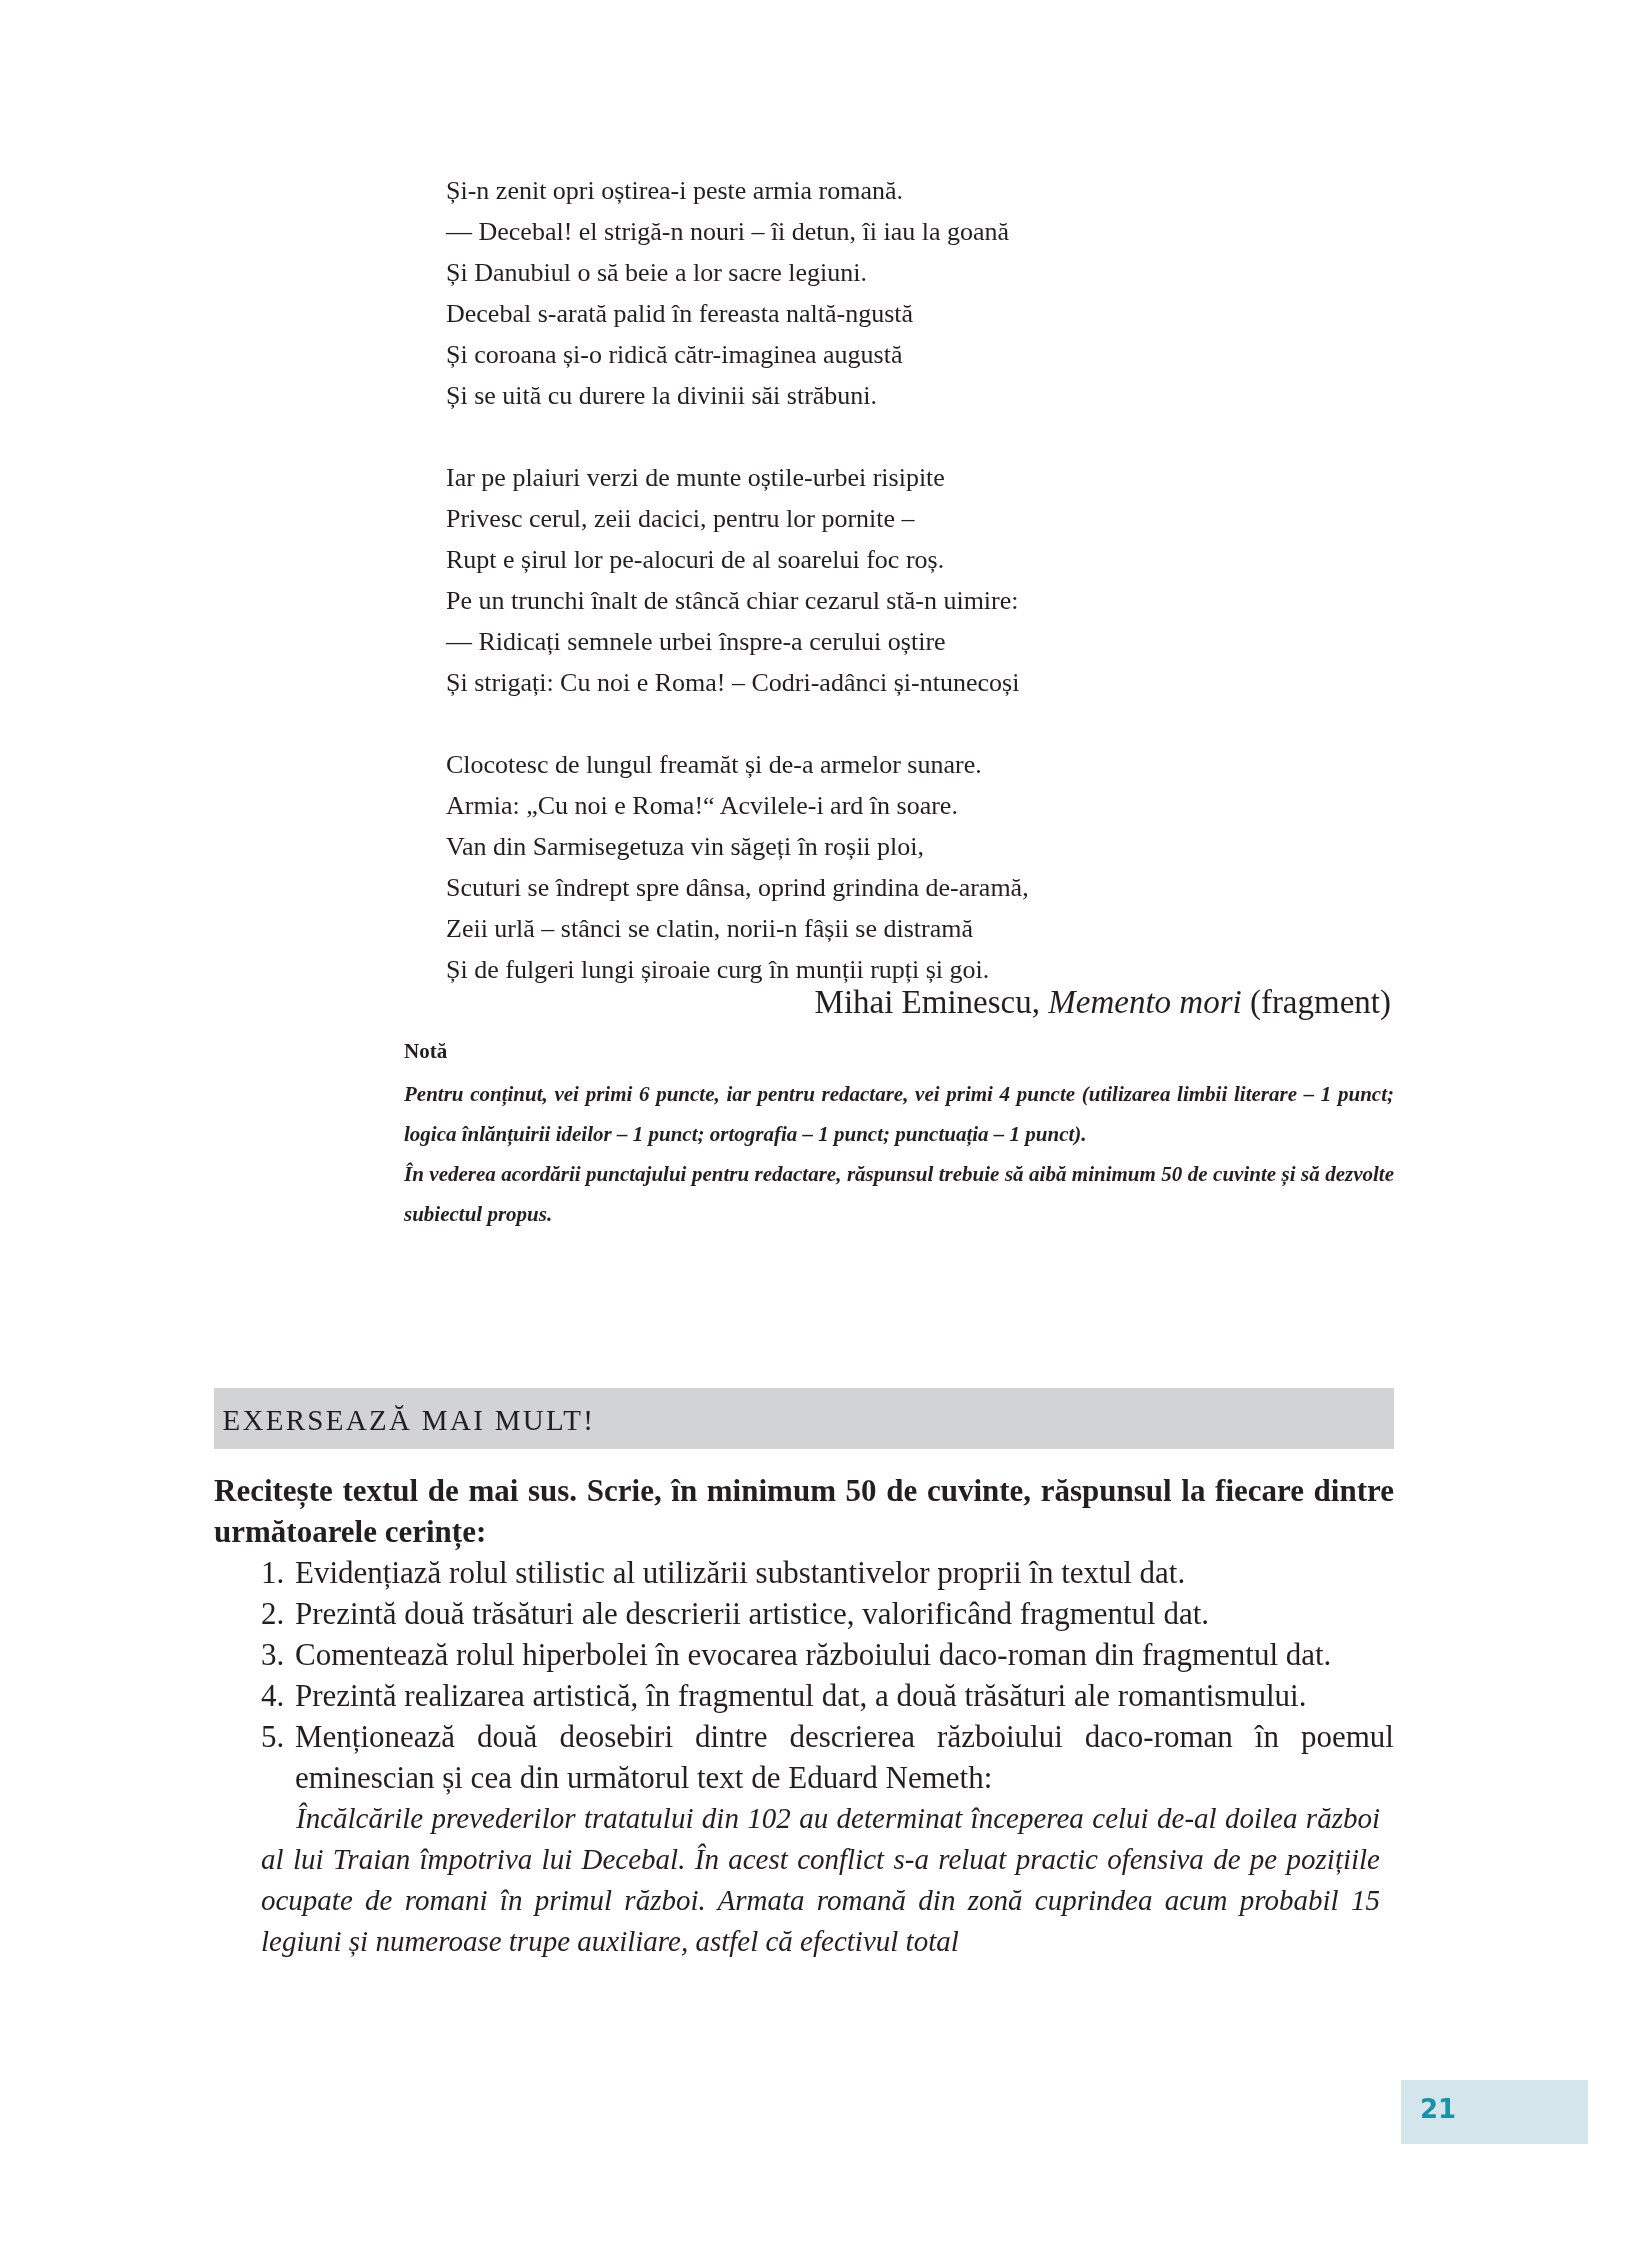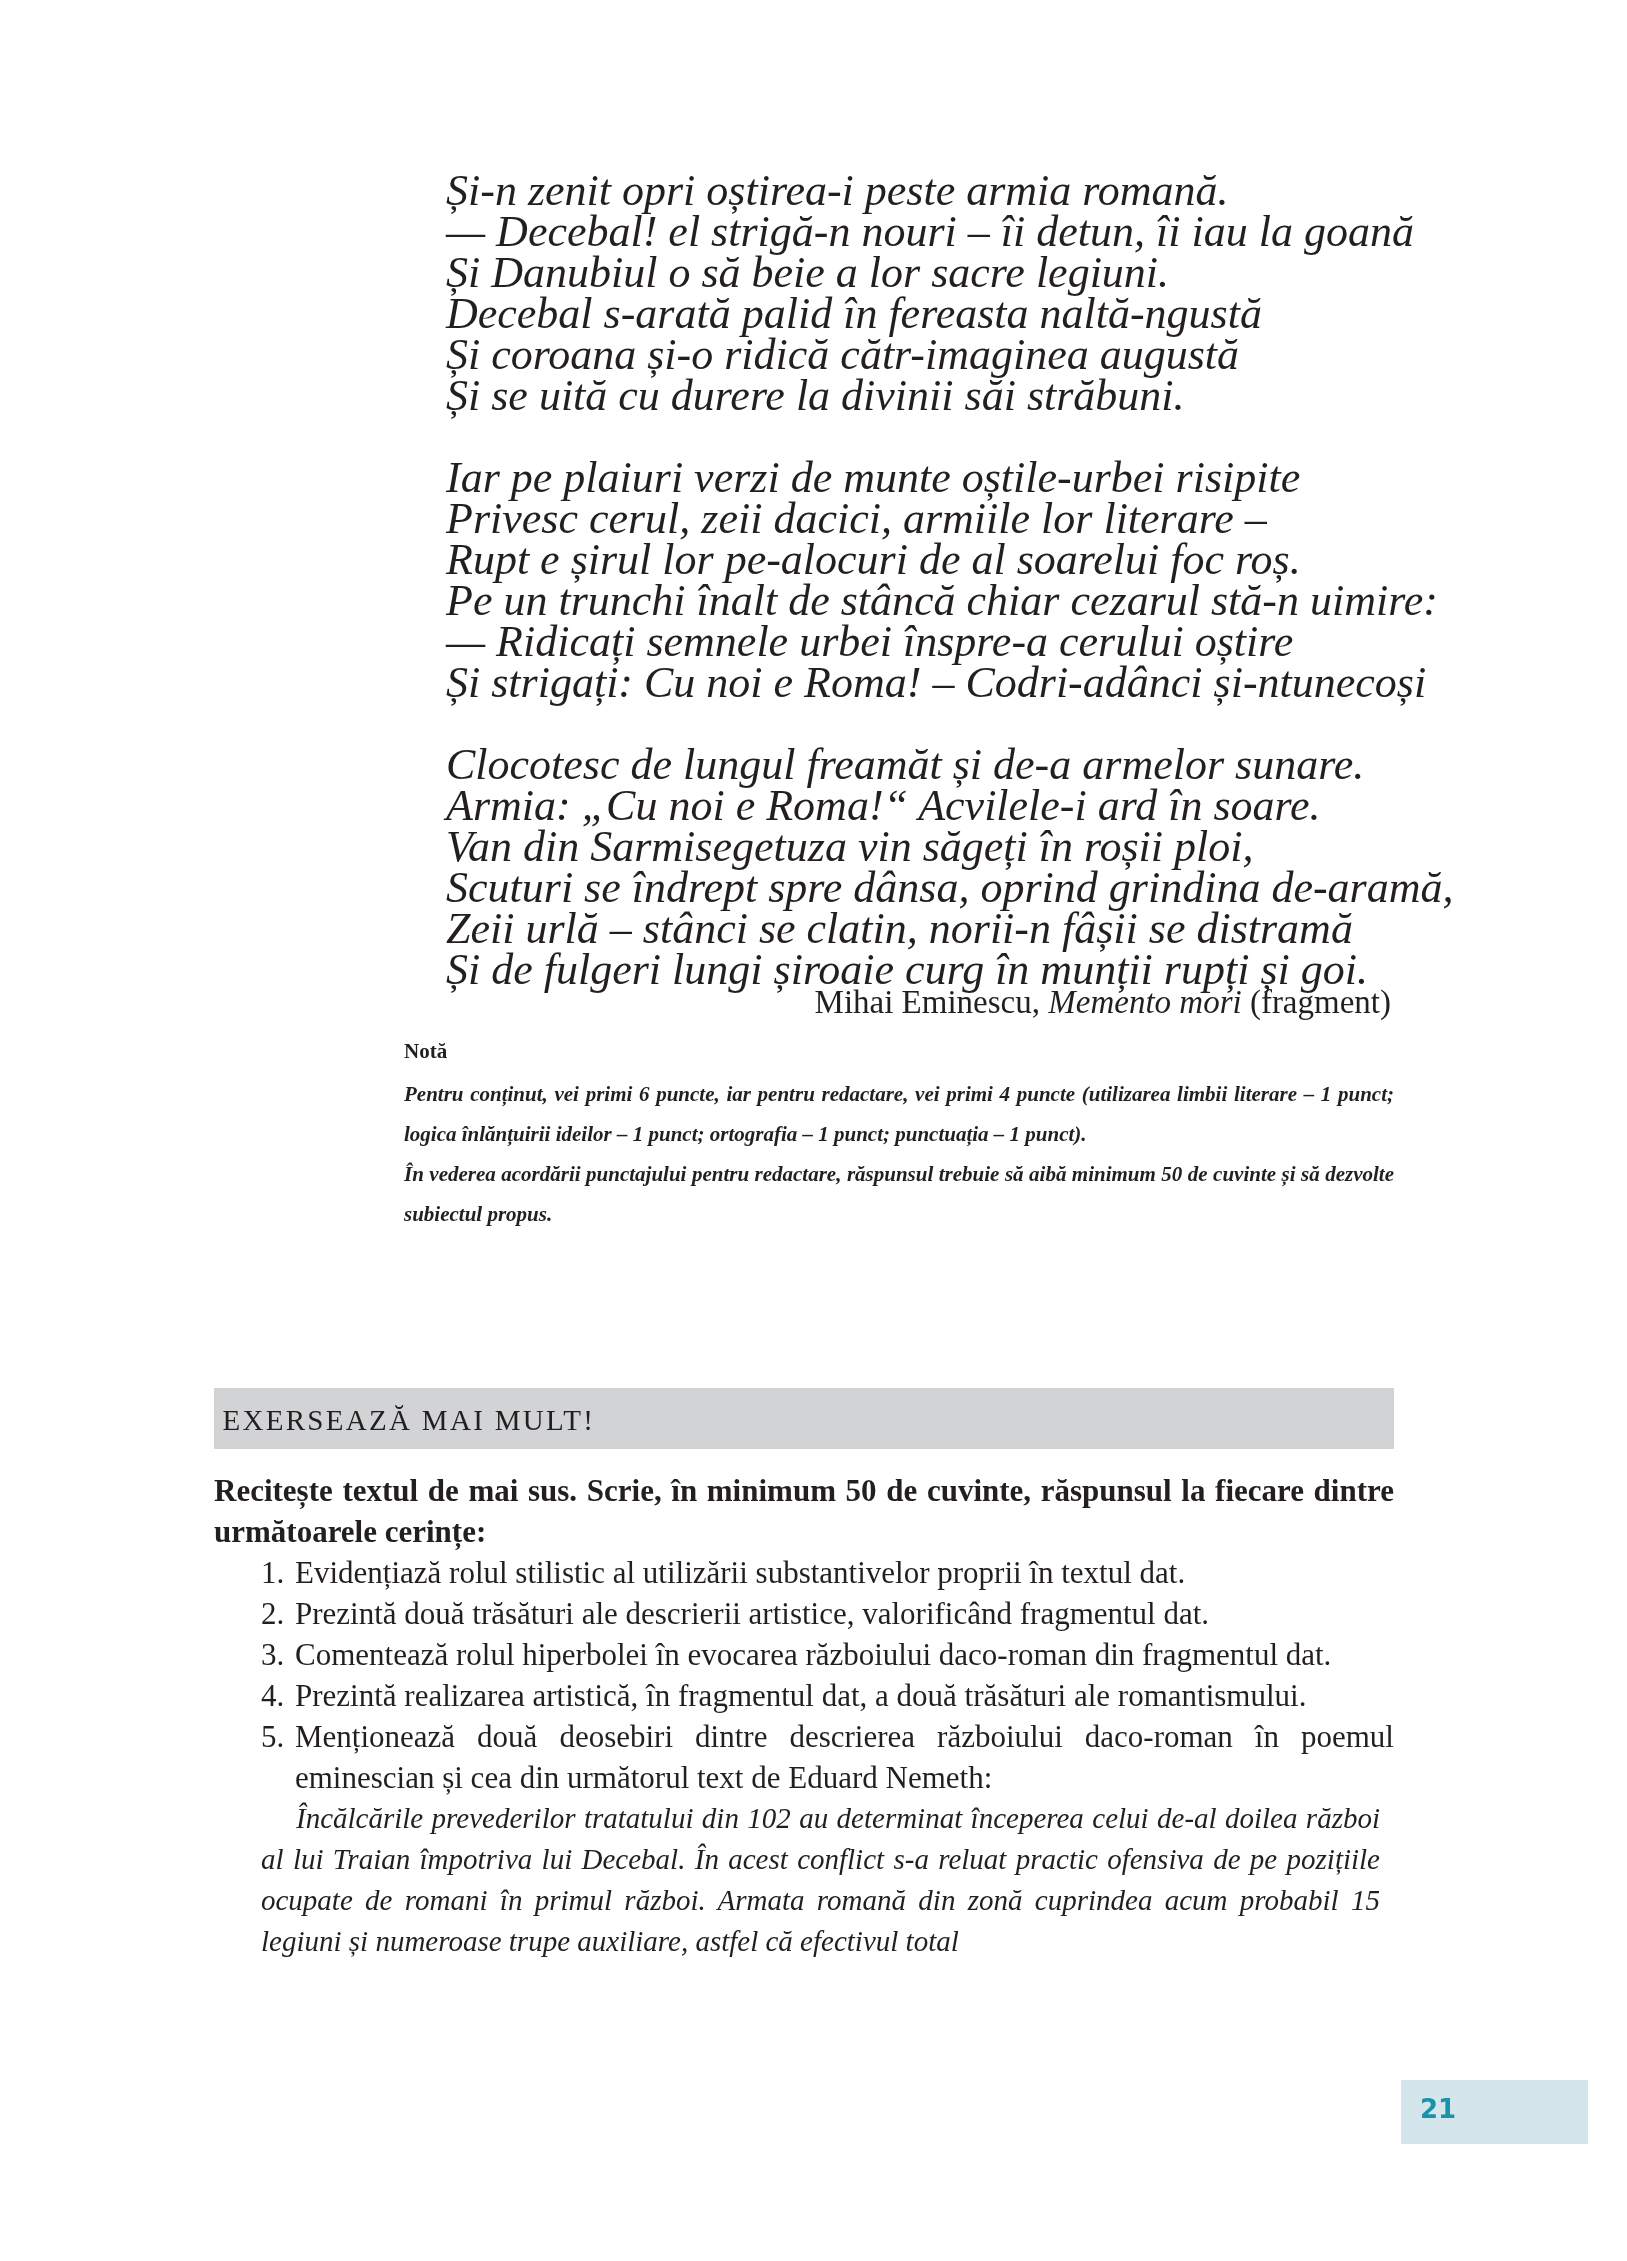--- a/index.html
+++ b/index.html
@@ -1,18 +1,18 @@
 <!DOCTYPE html>
 <html style="font-size:12.3px"><head>
   <meta charset="utf-8">
   <style>
     html, body { margin: 0; padding: 0; background: #ffffff; }
     body { width: 1628px; height: 2261px; position: relative; overflow: hidden; color: #231f20; font-family: "Liberation Serif", "DejaVu Serif", serif; }
 
-    .poem { position: absolute; left: 446px; top: 170px; width: 957px; font-style: italic; font-size: 44px; line-height: 41px; }
+    .poem { position: absolute; left: 446px; top: 170px; width: 957px; font-size: 26px; line-height: 41px; }
     .stanza { margin: 0 0 41px 0; }
     .stanza:last-of-type { margin-bottom: 0; }
     .verse { display: block; white-space: nowrap; }
 
     .attribution { position: absolute; right: 237px; top: 982px; font-size: 33px; line-height: 41px; font-style: normal; white-space: nowrap; }
     .attribution .work { font-style: italic; }
 
     .note { position: absolute; left: 404px; top: 1031px; width: 990px; font-weight: bold; font-size: 21px; line-height: 40px; }
     .note-title { display: block; margin-bottom: 3.1px; }
     .note p { margin: 0; text-align: justify; font-style: italic; }
@@ -37,21 +37,21 @@
   <div class="stanza">
     <span class="verse">Și-n zenit opri oștirea-i peste armia romană.</span>
     <span class="verse">— Decebal! el strigă-n nouri – îi detun, îi iau la goană</span>
     <span class="verse">Și Danubiul o să beie a lor sacre legiuni.</span>
     <span class="verse">Decebal s-arată palid în fereasta naltă-ngustă</span>
     <span class="verse">Și coroana și-o ridică cătr-imaginea augustă</span>
     <span class="verse">Și se uită cu durere la divinii săi străbuni.</span>
   </div>
   <div class="stanza">
     <span class="verse">Iar pe plaiuri verzi de munte oștile-urbei risipite</span>
-    <span class="verse">Privesc cerul, zeii dacici, armiile lor literare –</span>
+    <span class="verse">Privesc cerul, zeii dacici, pentru lor pornite –</span>
     <span class="verse">Rupt e șirul lor pe-alocuri de al soarelui foc roș.</span>
     <span class="verse">Pe un trunchi înalt de stâncă chiar cezarul stă-n uimire:</span>
     <span class="verse">— Ridicați semnele urbei înspre-a cerului oștire</span>
     <span class="verse">Și strigați: Cu noi e Roma! – Codri-adânci și-ntunecoși</span>
   </div>
   <div class="stanza">
     <span class="verse">Clocotesc de lungul freamăt și de-a armelor sunare.</span>
     <span class="verse">Armia: „Cu noi e Roma!“ Acvilele-i ard în soare.</span>
     <span class="verse">Van din Sarmisegetuza vin săgeți în roșii ploi,</span>
     <span class="verse">Scuturi se îndrept spre dânsa, oprind grindina de-aramă,</span>

